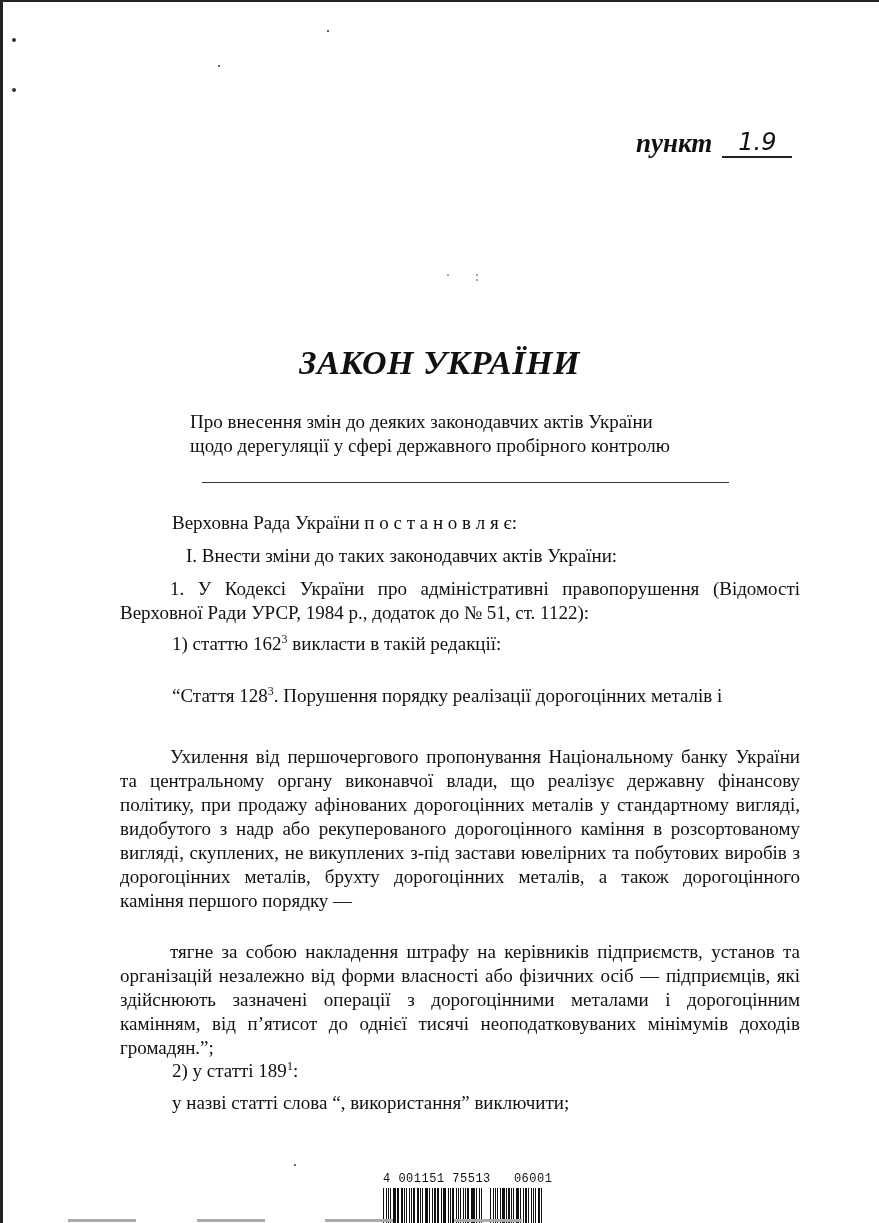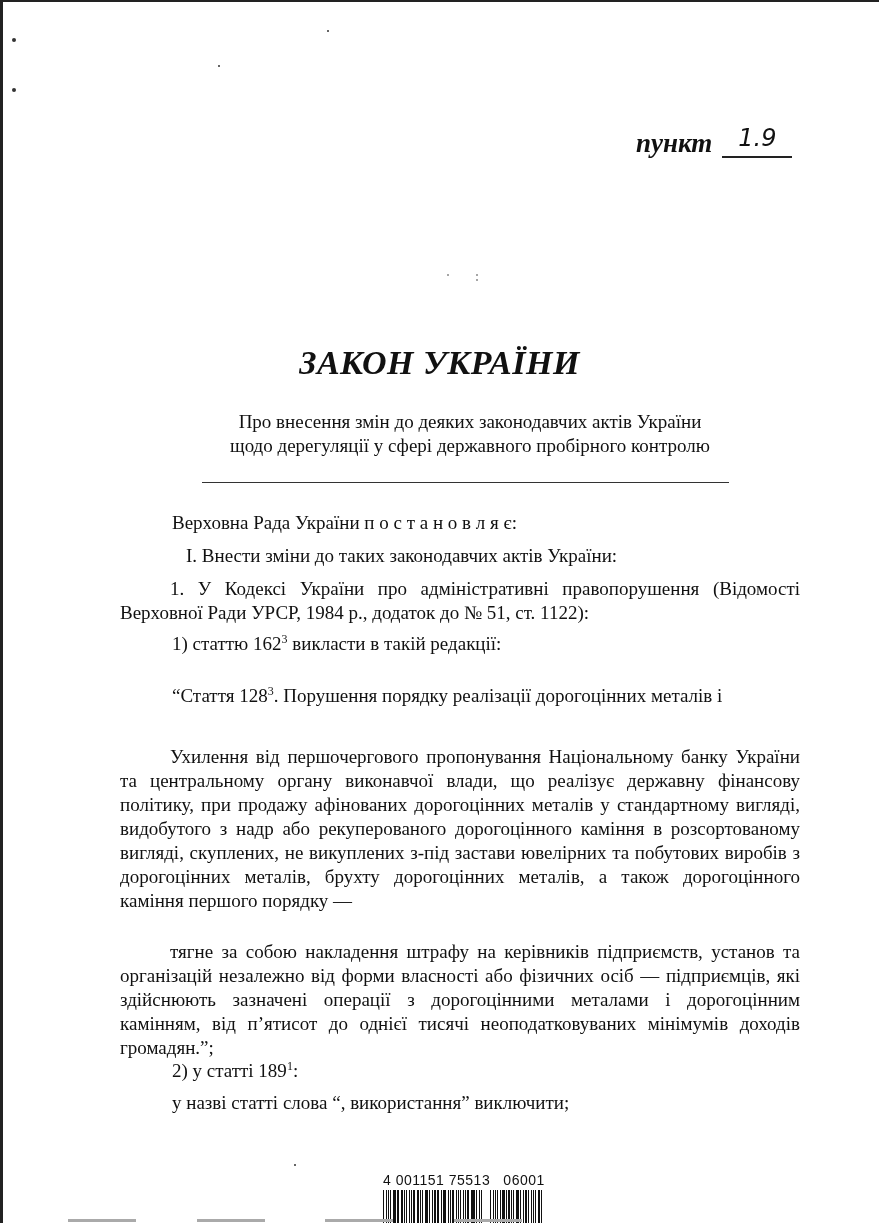--- a/index.html
+++ b/index.html
@@ -13,54 +13,54 @@
   .speck.s1 { left: 12px; top: 38px; width: 4px; height: 4px; }
   .speck.s2 { left: 12px; top: 88px; width: 4px; height: 4px; }
   .speck.s3 { left: 327px; top: 30px; width: 2px; height: 2px; }
   .speck.s4 { left: 218px; top: 65px; width: 2px; height: 2px; }
   .speck.s5 { left: 447px; top: 274px; width: 2px; height: 2px; background: #888; }
   .speck.s6 { left: 476px; top: 274px; width: 2px; height: 2px; background: #888; }
   .speck.s7 { left: 476px; top: 279px; width: 2px; height: 2px; background: #888; }
   .speck.s8 { left: 294px; top: 1164px; width: 2px; height: 2px; }
 
   .stamp { position: absolute; left: 636px; top: 126px; font-style: italic; font-weight: bold; font-size: 27px; line-height: 34px; }
-  .stamp .punkt-row { display: flex; }
+  .stamp .punkt-row { display: flex; align-items: flex-end; }
   .stamp .punkt-value {
     display: inline-block; width: 70px; margin-left: 10px; border-bottom: 2px solid #222;
     font-family: "DejaVu Sans", sans-serif; font-weight: normal; font-style: italic; font-size: 24px;
     text-align: center; line-height: 28px; transform: translateY(-2px);
   }
 
   .law-title {
     position: absolute; left: 0; width: 879px; top: 344px; text-align: center;
     font-style: italic; font-weight: bold; font-size: 34px; letter-spacing: 0.5px;
   }
   .law-subtitle {
-    position: absolute; left: 190px; width: 560px; top: 410px; text-align: center;
+    position: absolute; left: 190px; width: 560px; top: 410px; 
     font-size: 19px; line-height: 24px;
   }
   .title-rule { position: absolute; left: 202px; top: 482px; width: 527px; height: 1px; background: #333; }
 
   .body-text { position: absolute; left: 120px; width: 680px; font-size: 19px; line-height: 24px; }
   .para { margin: 0; text-align: justify; }
   .indent { text-indent: 50px; }
   .p-postanovlyaye { position: absolute; left: 172px; top: 512px; font-size: 19px; }
   .p-vnesty { position: absolute; left: 186px; top: 545px; font-size: 19px; }
   .p-kodeks { top: 577px; }
   .p-stattyu { position: absolute; left: 172px; top: 633px; font-size: 19px; }
   .article-heading { position: absolute; left: 172px; top: 684px; font-size: 19px; line-height: 24px; }
   .article-heading .cont { display: block; padding-left: 126px; }
   .p-ukhylennya { top: 745px; line-height: 24px; }
   .p-tyahne { top: 940px; }
   .p-2 { position: absolute; left: 172px; top: 1060px; font-size: 19px; }
   .p-u-nazvi { position: absolute; left: 172px; top: 1092px; font-size: 19px; }
   sup { font-size: 12px; line-height: 0; }
 
   .barcode-wrap { position: absolute; left: 383px; top: 1172px; width: 160px; }
-  .barcode-digits { font-family: Liberation Sans, sans-serif; font-size: 14px; letter-spacing: 0.5px; white-space: pre; color: #111; }
+  .barcode-digits { font-family: Liberation Mono, monospace; font-size: 12px; letter-spacing: 0.5px; white-space: pre; color: #111; }
   .barcode { display: flex; align-items: stretch; height: 36px; margin-top: 2px; }
   .barcode span { display: block; background: #111; height: 100%; }
 
   .bottom-marks span { position: absolute; top: 1219px; height: 3px; background: #aaa; }
 </style>
 </head>
 <body>
 
 <div class="scan-edge-top"></div>
 <div class="scan-edge-left"></div>

